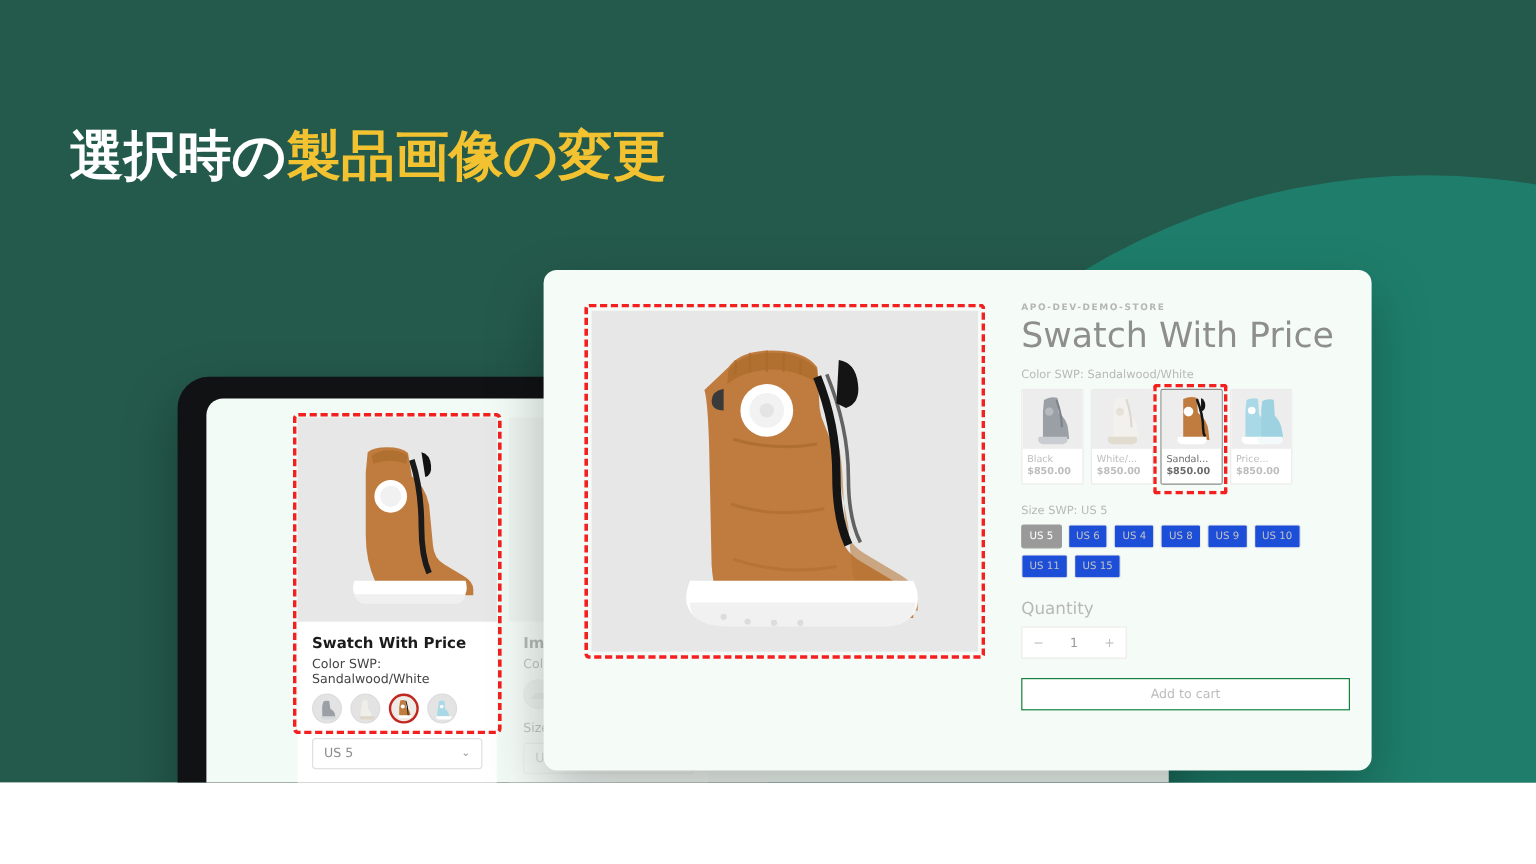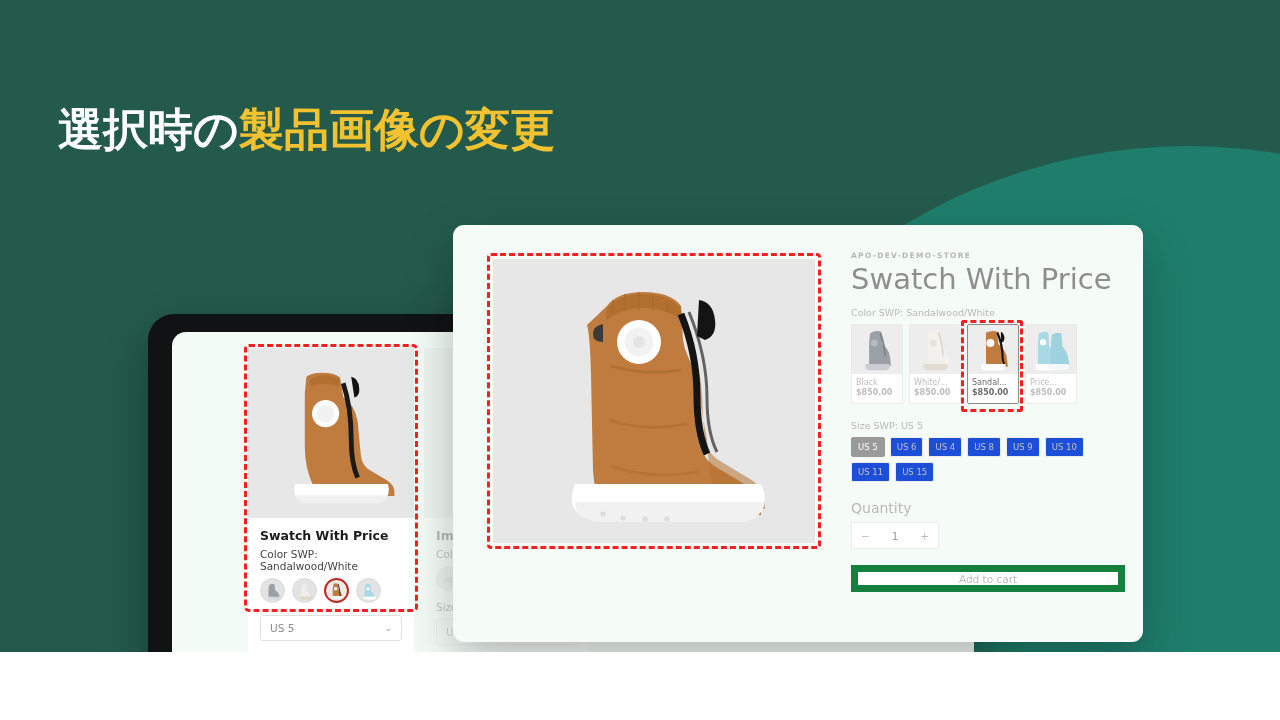--- a/index.html
+++ b/index.html
@@ -136,21 +136,21 @@
 
   .qtylabel { font-size: 14px; color: #b8b8b8; margin-bottom: 6px; }
   .qtybox {
     width: 88px; height: 27px; border: 1px solid #eceaea; background: #fff;
     display: flex; align-items: center; justify-content: space-between;
     padding: 0 9px; margin-bottom: 16px;
   }
   .qtybox span { font-size: 10.5px; color: #bcbcbc; }
   .qtybox .val { font-size: 10.5px; color: #9a9a9a; }
   .addcart {
-    width: 274px; height: 27px; border: 7px solid #15803d; background: #fff;
+    width: 274px; height: 27px; border: 1px solid #15803d; background: #fff;
     display: flex; align-items: center; justify-content: center;
     font-size: 10.5px; color: #bcbcbc;
   }
   
   svg.boot { display: block; }
 </style>
 </head>
 <body>
 
 <div id="stage">

